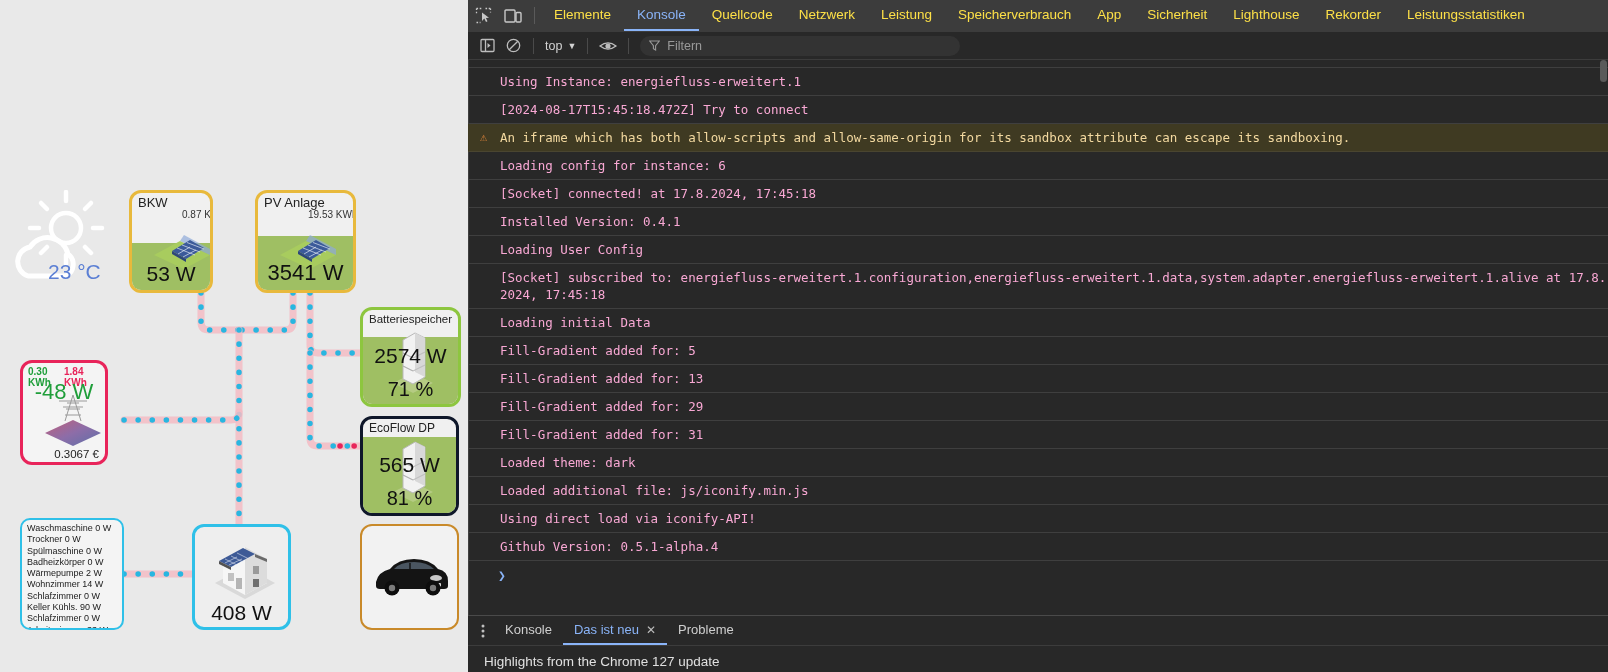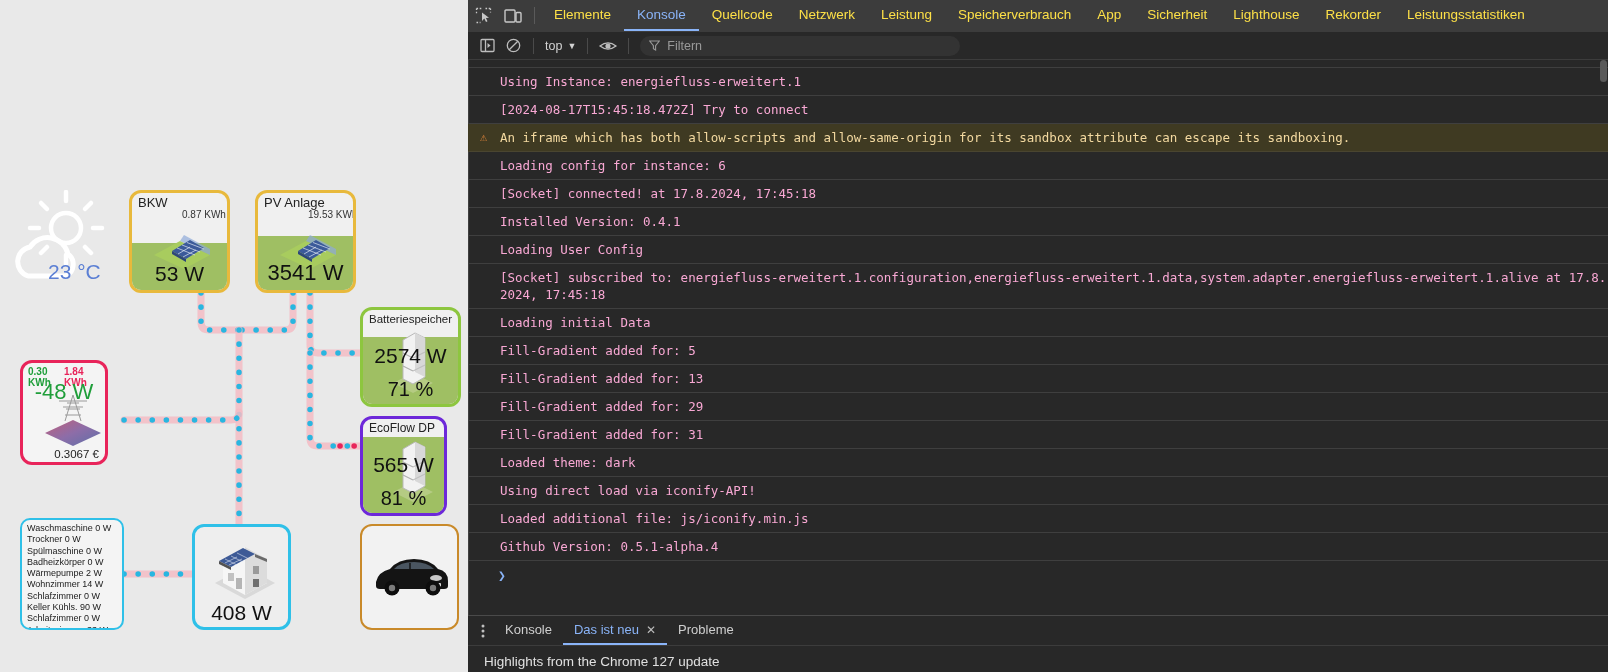--- a/index.html
+++ b/index.html
@@ -244,21 +244,21 @@
           <path d="M37,19 L31,13"></path>
             <path d="M75,57 L81,63"></path>
           <path d="M37,57 L31,63"></path>
             <path d="M75,19 L81,13"></path>
         </g>
         <path d="M18,86 a15,15 0 0 1 2,-29 a21,21 0 0 1 38,7 a13,13 0 0 1 -2,22 Z" fill="none" stroke="#ffffff" stroke-width="5" stroke-linejoin="round"></path>
       </svg>
       <div class="temp">23 °C</div>
     </div>
 
-    <div class="node" style="left:129px; top:190px; width:101px; height:103px; border:3px solid #e8b93c;">
+    <div class="node" style="left:129px; top:190px; width:84px; height:103px; border:3px solid #e8b93c;">
       <div class="fill" style="height:48%;"></div>
       <div class="layer">
         <div class="headline">
           <div>
             <div class="title">BKW</div>
             <div class="sub">0.87 KWh</div>
           </div>
         </div>
         <svg style="position:absolute; left:18px; top:32px;" width="64" height="44" viewBox="0 0 64 44">
           <polygon points="4,30 30,16 60,30 34,44" fill="#a8cc5e"></polygon>
@@ -312,21 +312,21 @@
           <polygon points="14,13 26,6 36,11 36,50 24,57 14,52" fill="#f2f2f2" stroke="#b8b8b8" stroke-width="1"></polygon>
           <polygon points="26,6 36,11 36,50 26,45" fill="#d8d8d8"></polygon>
           <path d="M14,26 L24,31 M14,39 L24,44" stroke="#b0b0b0" stroke-width="1.2" fill="none"></path>
           <path d="M24,31 L36,25 M24,44 L36,38" stroke="#c0c0c0" stroke-width="1.2" fill="none"></path>
         </svg>
         <div class="bigval" style="top:34px;">2574 W</div>
         <div class="pctval">71 %</div>
       </div>
     </div>
 
-    <div class="node" style="left:360px; top:416px; width:87px; height:100px; border:3px solid #6d28d9;">
+    <div class="node" style="left:360px; top:416px; width:99px; height:100px; border:3px solid #0f172a;">
       <div class="fill" style="height:81%;"></div>
       <div class="layer">
         <div class="headline">
           <div class="title" style="font-size:12px;">EcoFlow DP</div>
         </div>
         <svg style="position:absolute; left:26px; top:17px;" width="48" height="66" viewBox="0 0 48 66">
           <polygon points="4,56 24,46 44,56 24,66" fill="#b8cc88" opacity=".85"></polygon>
           <polygon points="14,13 26,6 36,11 36,50 24,57 14,52" fill="#f2f2f2" stroke="#b8b8b8" stroke-width="1"></polygon>
           <polygon points="26,6 36,11 36,50 26,45" fill="#d8d8d8"></polygon>
           <path d="M14,26 L24,31 M14,39 L24,44" stroke="#b0b0b0" stroke-width="1.2" fill="none"></path>
@@ -494,22 +494,22 @@
           <div class="cline"><span>[Socket] connected! at 17.8.2024, 17:45:18</span></div>
           <div class="cline"><span>Installed Version: 0.4.1</span></div>
           <div class="cline"><span>Loading User Config</span></div>
           <div class="cline wrap"><span>[Socket] subscribed to: energiefluss-erweitert.1.configuration,energiefluss-erweitert.1.data,system.adapter.energiefluss-erweitert.1.alive at 17.8.2024, 17:45:18</span></div>
           <div class="cline"><span>Loading initial Data</span></div>
           <div class="cline"><span>Fill-Gradient added for: 5</span></div>
           <div class="cline"><span>Fill-Gradient added for: 13</span></div>
           <div class="cline"><span>Fill-Gradient added for: 29</span></div>
           <div class="cline"><span>Fill-Gradient added for: 31</span></div>
           <div class="cline"><span>Loaded theme: dark</span></div>
+          <div class="cline"><span>Loaded additional file: js/iconify.min.js</span></div>
           <div class="cline"><span>Using direct load via iconify-API!</span></div>
-          <div class="cline"><span>Loaded additional file: js/iconify.min.js</span></div>
           <div class="cline"><span>Github Version: 0.5.1-alpha.4</span></div>
         </div>
       <div class="cprompt">❯</div>
       <div id="console-vscroll">
         <div class="thumb"></div>
       </div>
     </div>
 
     <div id="dt-drawer">
       <div id="drawer-tabs">

